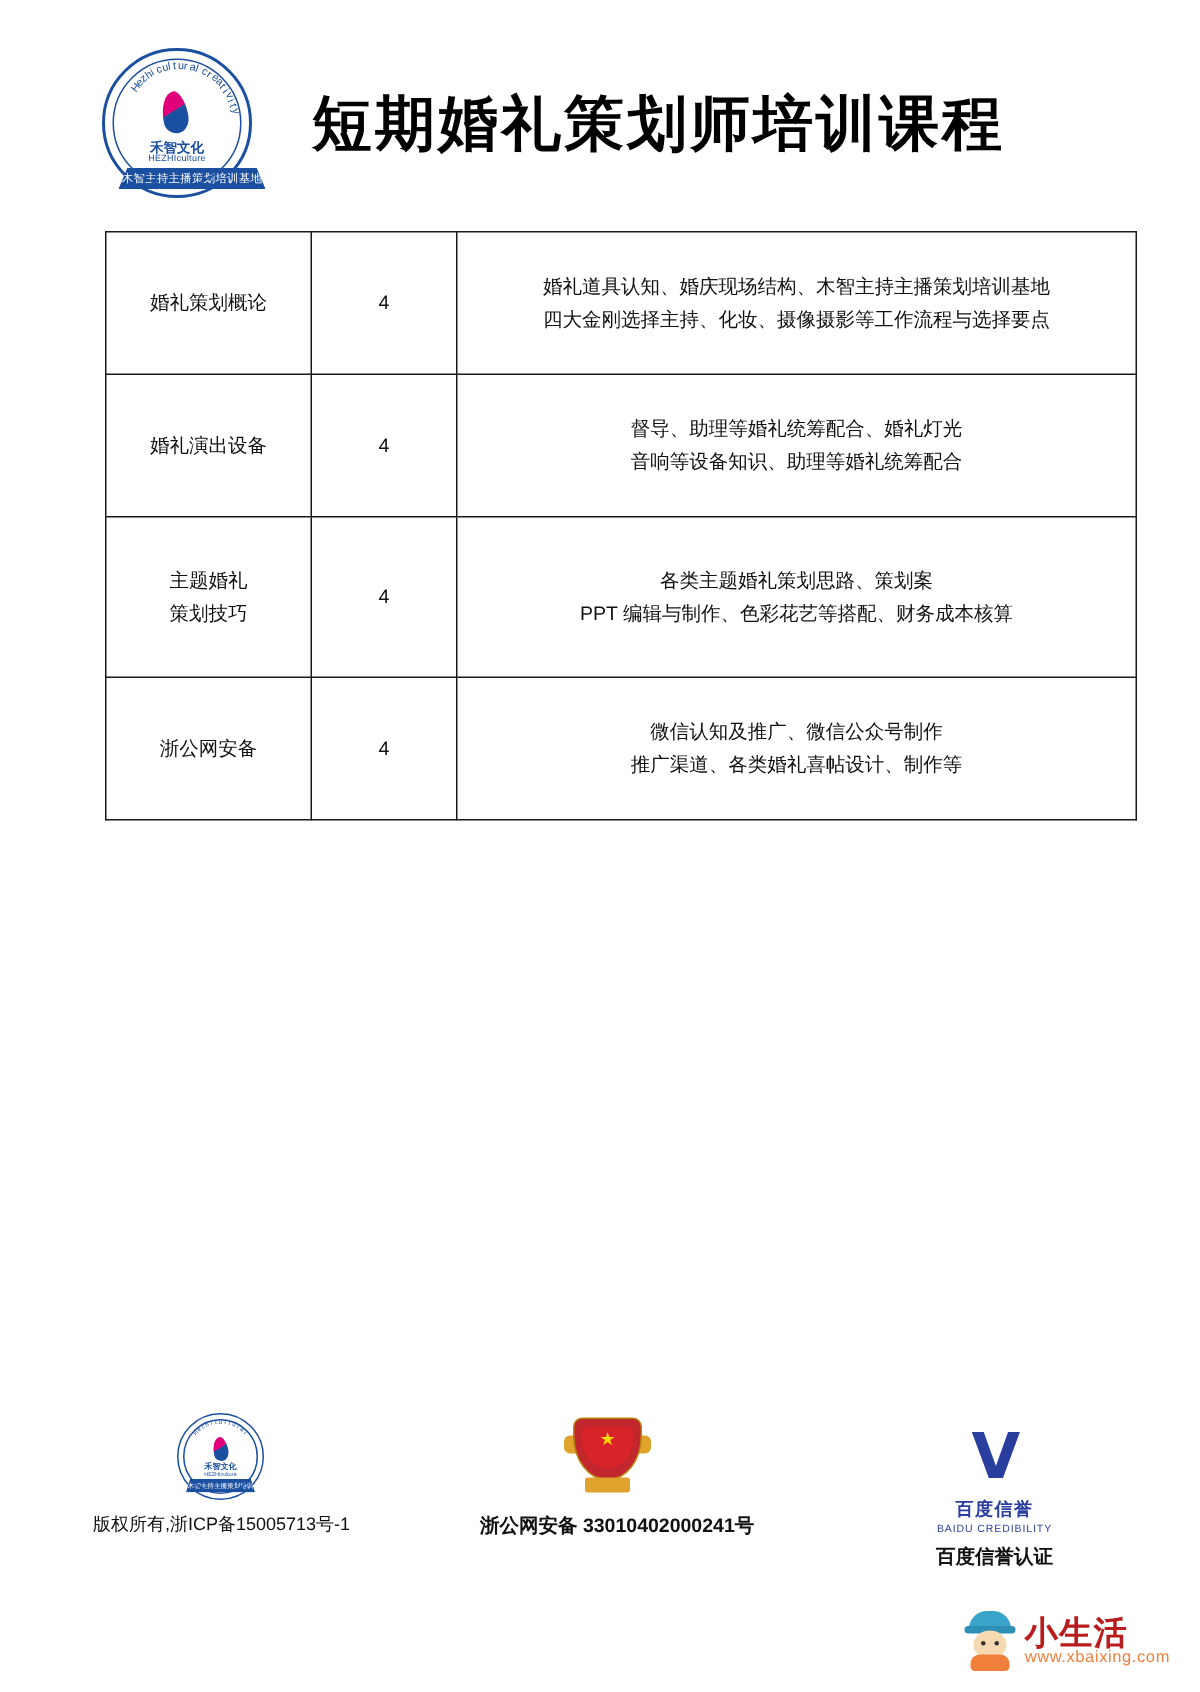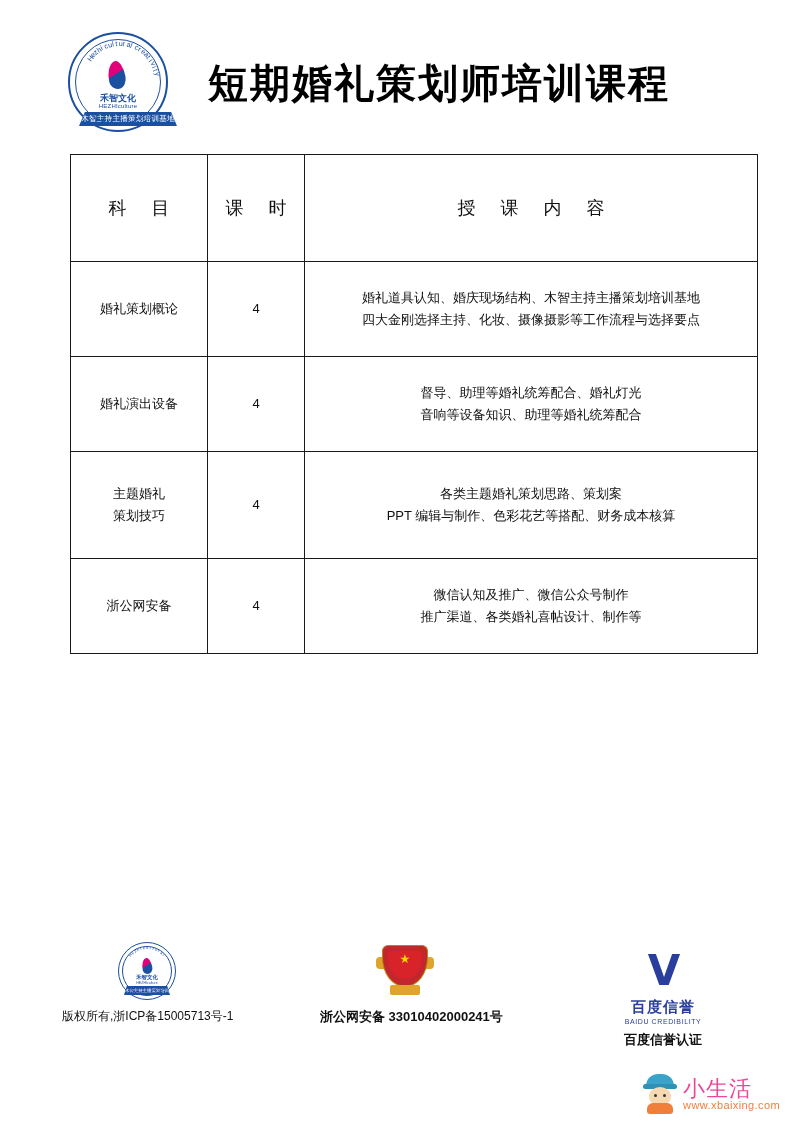--- a/index.html
+++ b/index.html
@@ -328,21 +328,21 @@
   
   .baidu-v {
     font-family: "DejaVu Sans", sans-serif;
     font-size: 42px;
     font-weight: bold;
     color: #2a3f9d;
     line-height: 46px;
     letter-spacing: -2px;
   }
   .baidu-sub {
-    font-size: 15px;
+    font-size: 12px;
     color: #2a3f9d;
     font-weight: bold;
     letter-spacing: 1px;
     margin-top: -4px;
   }
   .baidu-en {
     font-size: 7px;
     color: #2a3f9d;
     letter-spacing: .6px;
     margin-top: 1px;
@@ -406,22 +406,22 @@
     width: 26px;
     height: 11px;
     background: #f07f3c;
     border-radius: 6px 6px 3px 3px;
   }
   .wm-text {
     line-height: 1.05;
   }
   .wm-title {
     font-size: 22px;
-    font-weight: normal;
-    color: #ec4899;
+    font-weight: bold;
+    color: #b91c1c;
     letter-spacing: 1px;
   }
   .wm-url {
     font-size: 11px;
     color: #f07f3c;
     letter-spacing: .4px;
   }
 </style>
 </head>
 <body>
@@ -461,25 +461,20 @@
       <div class="logo-en">HEZHIculture</div>
       <div class="logo-band">木智主持主播策划培训基地</div>
     </div>
   </div>
   <div class="doc-title">短期婚礼策划师培训课程</div>
 </div>
 
 <div class="table-wrap">
   <table class="course">
     <tbody>
-      <tr class="head">
-        <td class="c-subject">科 目</td>
-        <td class="c-hours">课 时</td>
-        <td class="c-content">授 课 内 容</td>
-      </tr>
 
       <tr class="body-row">
         <td class="c-subject">
           <span class="cell-line">婚礼策划概论</span>
         </td>
         <td class="c-hours">4</td>
         <td class="c-content">
           <span class="cell-line">婚礼道具认知、婚庆现场结构、木智主持主播策划培训基地</span>
           <span class="cell-line">四大金刚选择主持、化妆、摄像摄影等工作流程与选择要点</span>
         </td>

